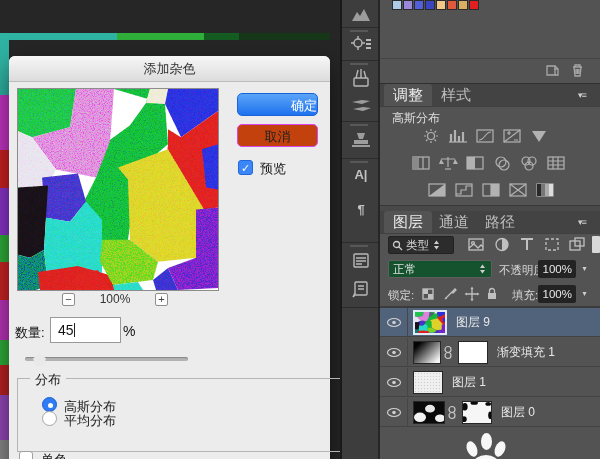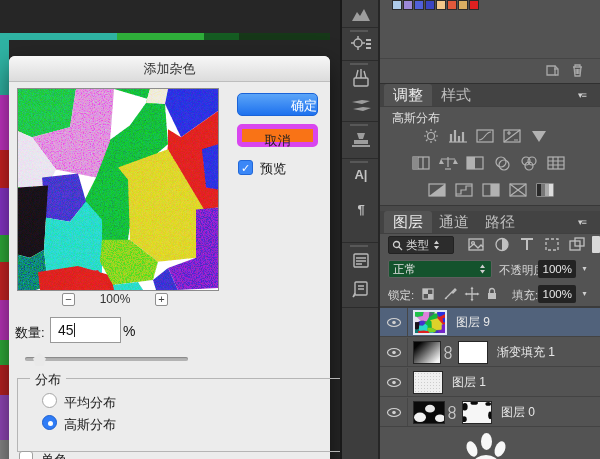--- a/index.html
+++ b/index.html
@@ -38,21 +38,21 @@
   #dist-legend{left:12px;top:-8px;background:#ececec;padding:0 5px;font-size:13px;color:#1a1a1a;}
   .radio{width:15px;height:15px;border-radius:50%;box-sizing:border-box;}
   .radio.off{background:#fff;border:1px solid #a6a6a6;}
   .radio.on{background:#2f7cf6;border:1px solid #1b5fd0;}
   .radio.on::after{content:"";position:absolute;left:5px;top:5px;width:5px;height:5px;border-radius:50%;background:#fff;}
   .dlg-opt-label{font-size:13px;color:#1a1a1a;}
   #mono-cb{left:10px;top:395px;width:14px;height:14px;background:#fff;border:1px solid #a0a0a0;border-radius:3px;box-sizing:border-box;}
   #mono-label{left:32px;top:395px;}
   .mac-btn{width:81px;height:23px;border-radius:5px;font-size:13px;text-align:center;line-height:23px;box-sizing:border-box;}
   #ok-btn{left:228px;top:37px;background:linear-gradient(#5ba5f8,#1e71ee);color:#fff;border:1px solid #1a63d8;text-align:right;}
-  #cancel-btn{left:228px;top:68px;background:#f97316;color:#222;border:5px solid #d946ef;}
+  #cancel-btn{left:228px;top:68px;background:#c2410c;color:#222;border:1px solid #d946ef;}
   #preview-cb{left:229px;top:104px;width:15px;height:15px;background:#3b87f7;border:1px solid #2268d8;
     border-radius:3px;color:#fff;font-size:11px;line-height:14px;text-align:center;box-sizing:border-box;}
   #preview-cb-label{left:251px;top:104px;}
   
   #dock{left:340px;top:0;width:38px;height:459px;background:#3d3d3d;border-left:2px solid #191919;box-sizing:border-box;}
   .dock-sep{position:absolute;left:0;width:100%;height:1px;background:#2b2b2b;}
   .dock-lbl{position:absolute;left:8px;width:18px;height:2px;background:#6a6a6a;opacity:.6;}
   .dock-ic{position:absolute;left:8px;width:22px;height:20px;color:#b8b8b8;text-align:center;}
   .dock-ic svg{stroke:#b8b8b8;fill:none;stroke-width:1.4;}
   .dock-txt{font-size:13px;color:#c4c4c4;font-weight:bold;}
@@ -169,27 +169,27 @@
 
     <div class="abs txt" id="amt-label">数量:</div>
     <div class="abs" id="amt-input"><span>45</span><span id="amt-caret"></span></div>
     <div class="abs txt" id="amt-pct">%</div>
 
     <div class="abs" id="slider-track"></div>
     <div class="abs" id="slider-thumb"></div>
 
     <fieldset class="abs" id="dist-fieldset">
       <span class="abs" id="dist-legend">分布</span>
+      <div class="abs" style="left:12px;top:12px;position:relative;height:18px;">
+        <span class="radio on abs" style="left:0;top:0;"></span>
+        <span class="dlg-opt-label abs" style="left:22px;top:1px;">高斯分布</span>
+      </div>
       <div class="abs" style="left:12px;top:8px;position:relative;height:18px;">
         <span class="radio off abs" style="left:0;top:0;"></span>
         <span class="dlg-opt-label abs" style="left:22px;top:1px;">平均分布</span>
-      </div>
-      <div class="abs" style="left:12px;top:12px;position:relative;height:18px;">
-        <span class="radio on abs" style="left:0;top:0;"></span>
-        <span class="dlg-opt-label abs" style="left:22px;top:1px;">高斯分布</span>
       </div>
     </fieldset>
 
     <div class="abs" id="mono-cb"></div>
     <div class="abs dlg-opt-label" id="mono-label">单色</div>
 
     <div class="abs mac-btn" id="ok-btn">确定</div>
     <div class="abs mac-btn" id="cancel-btn">取消</div>
     <div class="abs" id="preview-cb"><span>✓</span></div>
     <div class="abs dlg-opt-label" id="preview-cb-label">预览</div>

